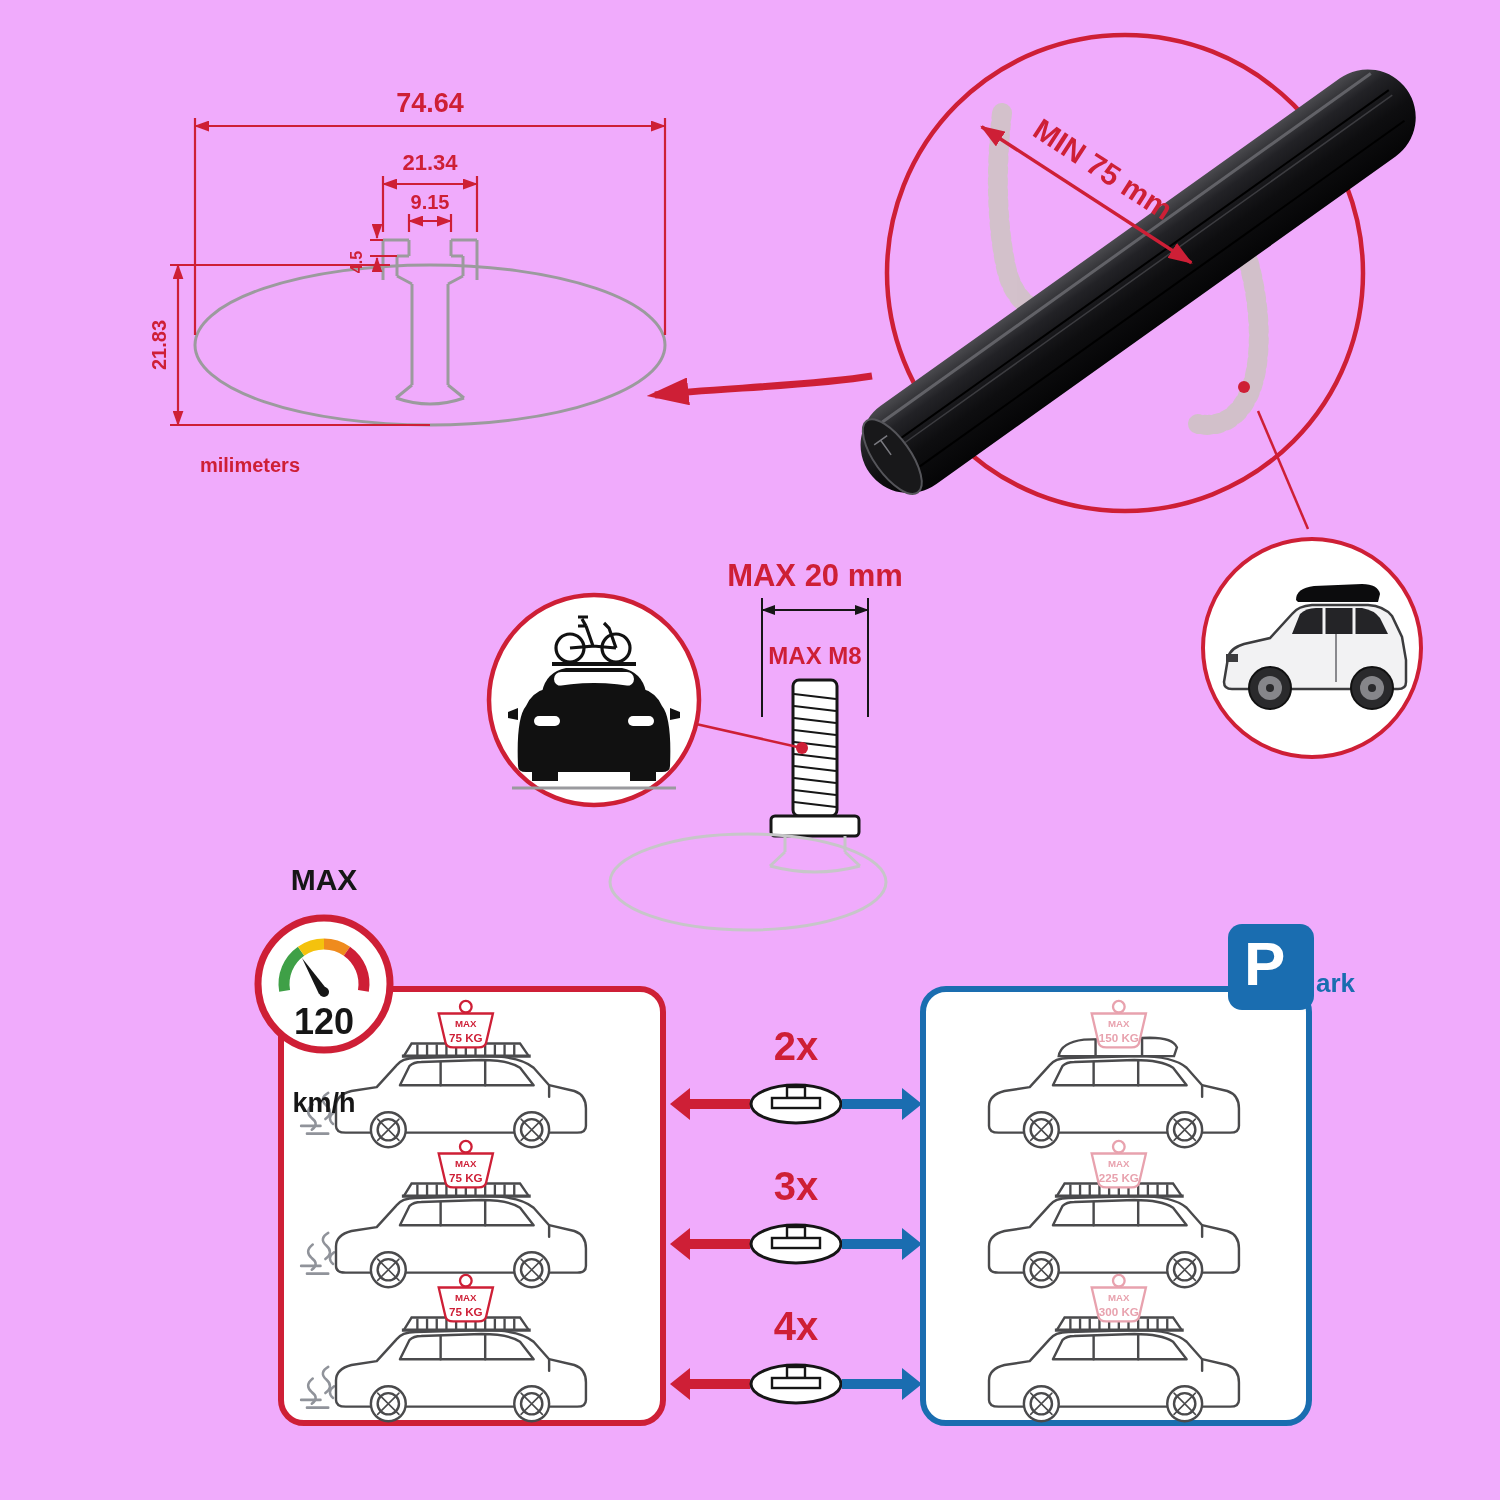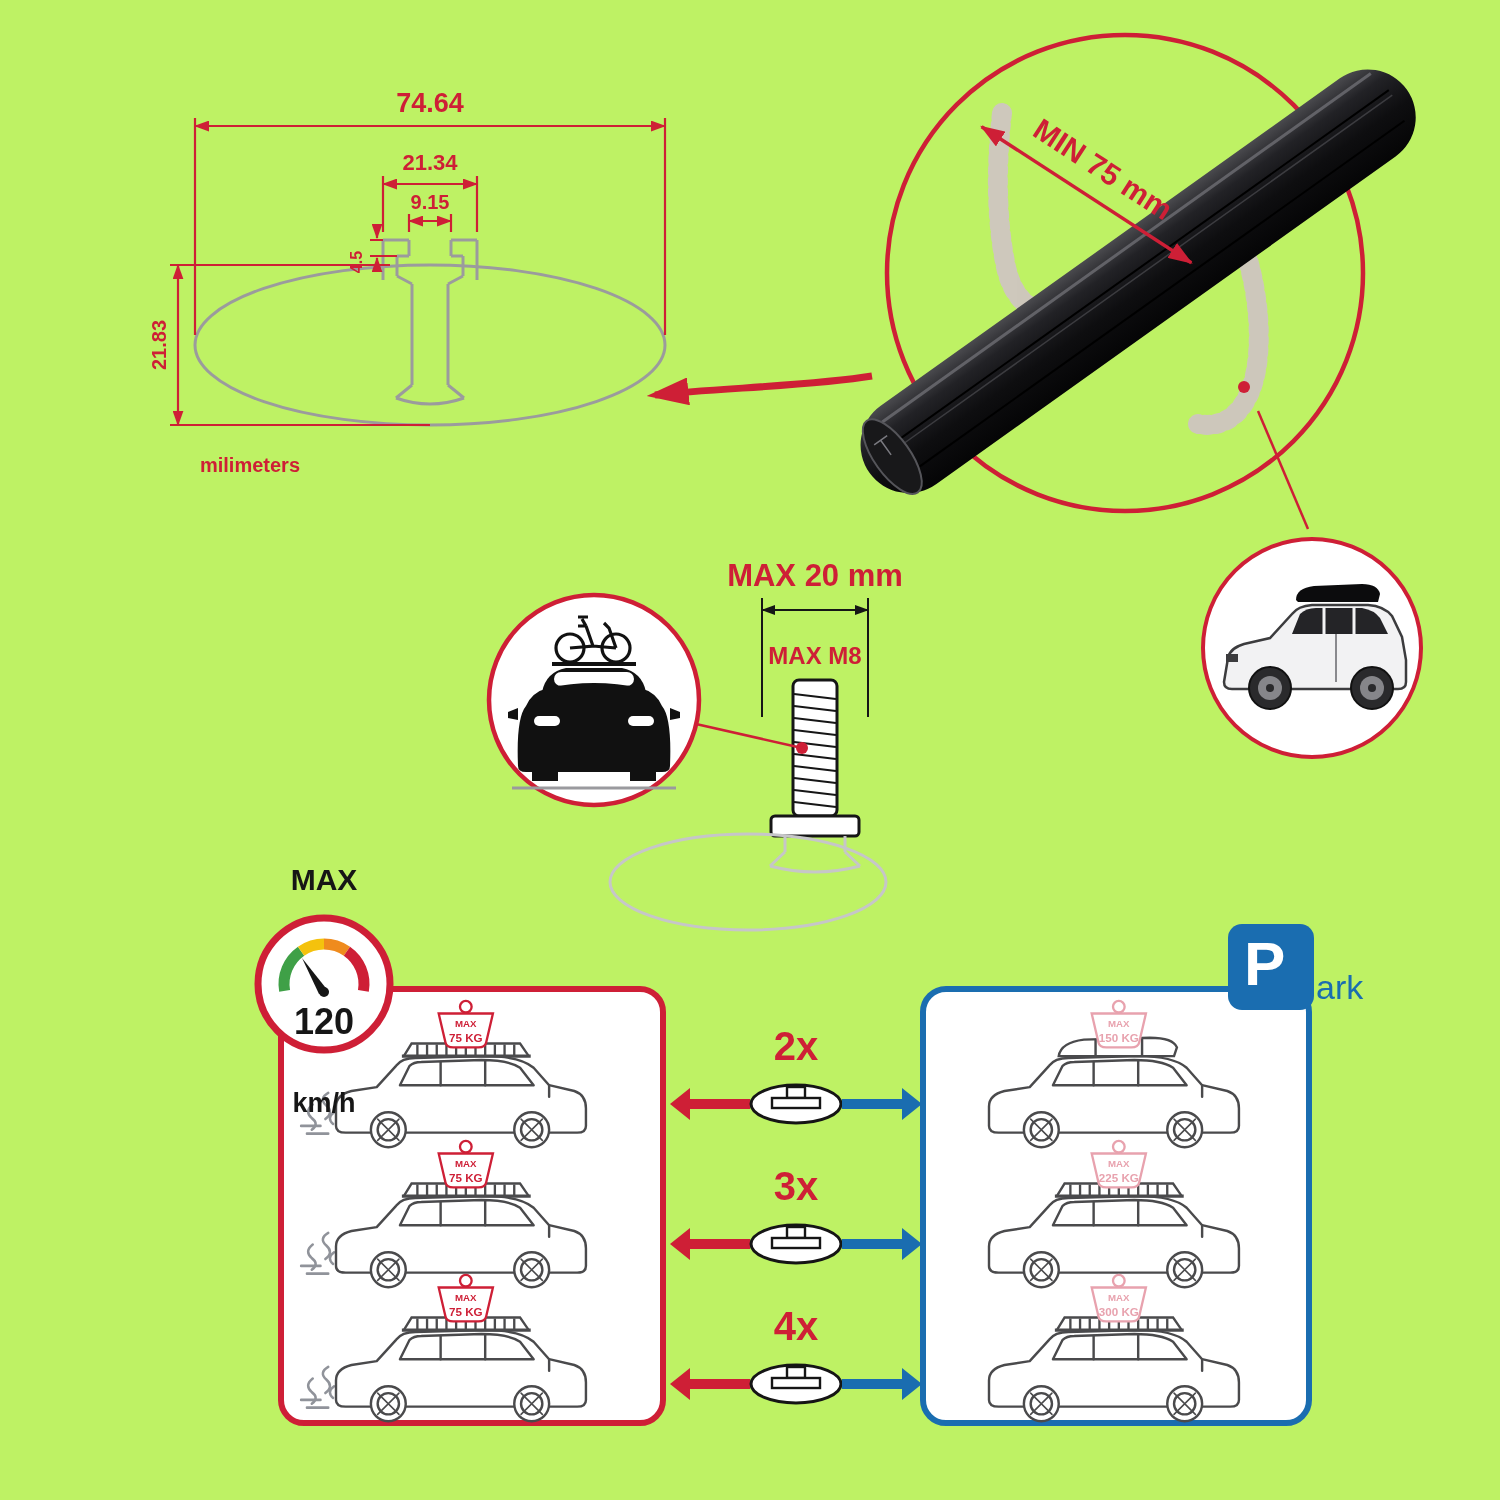--- a/index.html
+++ b/index.html
@@ -1,28 +1,28 @@
 <!DOCTYPE html>
 <html><head>
 <meta charset="utf-8">
 <style>
   *{margin:0;padding:0;box-sizing:border-box}
   html,body{background:#fff}
   body{width:1500px;height:1500px;font-family:"Liberation Sans",sans-serif}
-  .canvas{position:relative;width:1500px;height:1500px;background:#bef264;overflow:hidden}
+  .canvas{position:relative;width:1500px;height:1500px;background:#f0abfc;overflow:hidden}
   .abs{position:absolute}
   svg text{font-family:"Liberation Sans",sans-serif}
   .dim-t{fill:#CE1F36;font-weight:bold;text-anchor:middle}
   .blk-t{fill:#161616;font-weight:bold;text-anchor:middle}
   .panel{position:absolute;background:#fff;border-radius:26px}
   .panel-red{border:6px solid #CE1F36}
   .panel-blue{border:6px solid #1A6DB0}
   .park-box{position:absolute;left:1228px;top:924px;width:86px;height:86px;background:#1A6DB0;border-radius:14px}
   .park-p{position:absolute;left:16px;top:4px;font-size:62px;font-weight:bold;color:#fff}
-  .park-ark{position:absolute;left:1316px;top:968px;font-size:34px;font-weight:normal;color:#1A6DB0}
+  .park-ark{position:absolute;left:1316px;top:968px;font-size:26px;font-weight:bold;color:#1A6DB0}
   .tag text{text-anchor:middle;font-weight:bold}
   .tag-max{font-size:10px}
   .tag-val{font-size:12px}
   .tag-red text{fill:#CE1F36}
   .tag-faded text{fill:#E8A2AE}
   .mult-t{fill:#CE1F36;font-weight:bold;text-anchor:middle;font-size:40px}
 </style>
 </head>
 <body>
 

